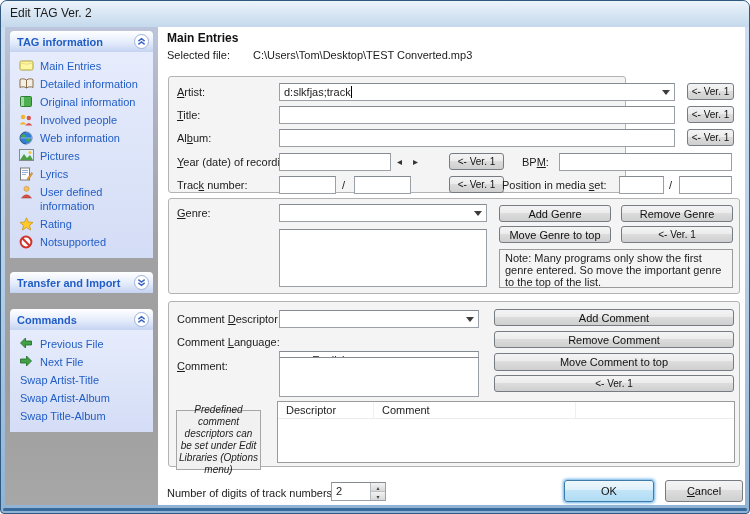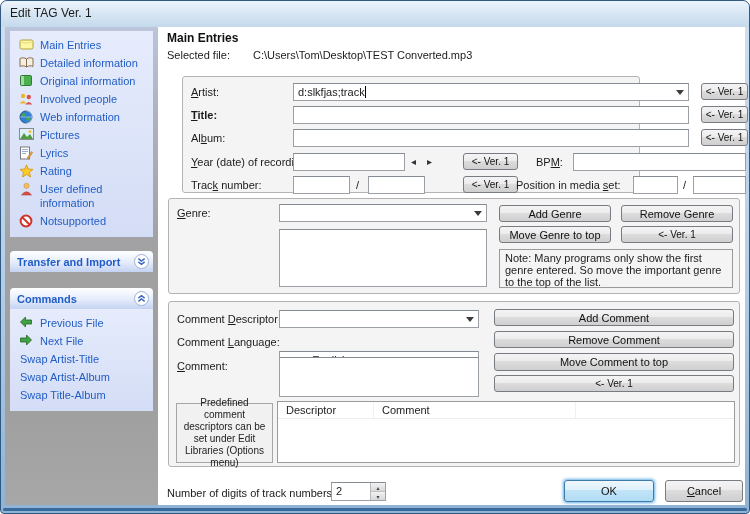--- a/index.html
+++ b/index.html
@@ -105,28 +105,36 @@
     font-size: 6px; color: #444; background: linear-gradient(180deg,#f2f2f2,#d8d8d8); cursor: pointer;
   }
   .spin-btns div:first-child { border-bottom: 1px solid #c0c0c0; }
   .slash { line-height: 18px; }
 </style>
 </head>
 <body>
 
 <div class="window">
   <div class="titlebar">
-    <span>Edit TAG Ver. 1</span>
+    <span>Edit TAG Ver. 2</span>
   </div>
 
   <div class="frame">
 
     <div class="sidebar">
 
       <div class="panel">
+        <div class="panel-header">
+          <span>TAG information</span>
+          <span class="chevron-btn">
+            <svg width="9" height="9" viewBox="0 0 10 10">
+                <path d="M1.5 4.6 L5 1.8 L8.5 4.6 M1.5 8.2 L5 5.4 L8.5 8.2" stroke="#3b63c4" fill="none" stroke-width="1.5"></path>
+              </svg>
+          </span>
+        </div>
         <div class="panel-body">
           <div class="side-item">
             <span class="ic">
                 <svg width="15" height="13" viewBox="0 0 15 13">
                   <rect x="1" y="2" width="13" height="9" rx="1.5" fill="#fdf6a3" stroke="#b0a23c"></rect>
                   <path d="M1.5 4 q6 2.5 12 0" stroke="#e8dc7a" fill="none"></path>
                 </svg>
               </span>
             <span>Main Entries</span>
           </div>
@@ -185,34 +193,34 @@
                 <svg width="14" height="14" viewBox="0 0 14 14">
                   <rect x="1.5" y="1" width="9" height="12" fill="#ffffff" stroke="#7a7a7a"></rect>
                   <path d="M3 3.5h6M3 5.5h6M3 7.5h4" stroke="#9ab0d8" stroke-width="1"></path>
                   <path d="M8 12 L12.5 5.5 L13.7 6.4 L9.4 13 Z" fill="#f0a23c" stroke="#a86f1e" stroke-width="0.5"></path>
                 </svg>
               </span>
             <span>Lyrics</span>
           </div>
           <div class="side-item">
             <span class="ic">
-                <svg width="15" height="14" viewBox="0 0 15 14">
-                  <path d="M7.5 0.8 L9.4 5 L14 5.4 L10.5 8.4 L11.6 13 L7.5 10.5 L3.4 13 L4.5 8.4 L1 5.4 L5.6 5 Z" fill="#ffc928" stroke="#c9941a" stroke-width="0.8"></path>
-                </svg>
-              </span>
-            <span>Rating</span>
-          </div>
-          <div class="side-item">
-            <span class="ic">
                 <svg width="13" height="14" viewBox="0 0 13 14">
                   <circle cx="6.5" cy="3.8" r="2.6" fill="#f2c063" stroke="#c08a2e" stroke-width="0.5"></circle>
                   <path d="M1.5 13 q5 -6.5 10 0 z" fill="#d84f43" stroke="#a33227" stroke-width="0.5"></path>
                 </svg>
               </span>
             <span style="max-width:100px">User defined information</span>
+          </div>
+          <div class="side-item">
+            <span class="ic">
+                <svg width="15" height="14" viewBox="0 0 15 14">
+                  <path d="M7.5 0.8 L9.4 5 L14 5.4 L10.5 8.4 L11.6 13 L7.5 10.5 L3.4 13 L4.5 8.4 L1 5.4 L5.6 5 Z" fill="#ffc928" stroke="#c9941a" stroke-width="0.8"></path>
+                </svg>
+              </span>
+            <span>Rating</span>
           </div>
           <div class="side-item">
             <span class="ic">
                 <svg width="14" height="14" viewBox="0 0 14 14">
                   <circle cx="7" cy="7" r="5.4" fill="#ffffff" stroke="#d0352b" stroke-width="2"></circle>
                   <line x1="3.3" y1="3.3" x2="10.7" y2="10.7" stroke="#d0352b" stroke-width="2"></line>
                 </svg>
               </span>
             <span>Notsupported</span>
           </div>
@@ -272,29 +280,29 @@
         </div>
       </div>
     </div>
 
     <div class="main">
 
       <div class="abs main-title" style="left:9px; top:4px;">Main Entries</div>
       <div class="abs lbl" style="left:9px; top:19px;">Selected file:</div>
       <div class="abs lbl" style="left:95px; top:19px;">C:\Users\Tom\Desktop\TEST Converted.mp3</div>
 
-      <div class="abs groupbox" style="left:10px; top:49px; width:458px; height:117px;margin-left:14px;">
+      <div class="abs groupbox" style="left:10px; top:49px; width:458px; height:117px;">
         <div class="abs lbl" style="left:8px; top:6px;"><u>A</u>rtist:</div>
         <div class="abs combo" style="left:110px; top:6px; width:396px;">
           <span>d:slkfjas;track</span><span class="caret"></span>
           <span class="arrow"></span>
         </div>
         <button class="btn btn-sm abs" style="left:518px; top:6px; width:47px; height:17px;">&lt;- Ver. 1</button>
 
-        <div class="abs lbl" style="left:8px; top:29px;font-weight:bold;"><u>T</u>itle:</div>
+        <div class="abs lbl" style="left:8px; top:29px;"><u>T</u>itle:</div>
         <div class="abs" style="left:110px; top:29px; width:396px;"><input class="inp" value="" style=""></div>
         <button class="btn btn-sm abs" style="left:518px; top:29px; width:47px; height:17px;">&lt;- Ver. 1</button>
 
         <div class="abs lbl" style="left:8px; top:52px;">Al<u>b</u>um:</div>
         <div class="abs" style="left:110px; top:52px; width:396px;"><input class="inp" value="" style=""></div>
         <button class="btn btn-sm abs" style="left:518px; top:52px; width:47px; height:17px;">&lt;- Ver. 1</button>
 
         <div class="abs lbl" style="left:8px; top:76px;"><u>Y</u>ear (date) of recording:</div>
         <div class="abs" style="left:110px; top:76px; width:112px;"><input class="inp" value="" style=""></div>
         <span class="abs flat-arrow" style="left:228px; top:76px;">◂</span>
@@ -340,21 +348,21 @@
           <span class="arrow"></span>
         </div>
         <div class="abs lbl" style="left:8px; top:55px;"><u>C</u>omment:</div>
         <textarea class="abs txtarea" style="left: 110px; top: 55px; width: 200px; height: 40px;" value=""></textarea>
 
         <button class="btn abs" style="left:325px; top:7px; width:240px; height:17px;">Add Comment</button>
         <button class="btn abs" style="left:325px; top:29px; width:240px; height:17px;">Remove Comment</button>
         <button class="btn abs" style="left:325px; top:51px; width:240px; height:18px;">Move Comment to top</button>
         <button class="btn btn-sm abs" style="left:325px; top:73px; width:240px; height:17px;">&lt;- Ver. 1</button>
 
-        <div class="abs predef" style="left:7px; top:101px; width:97px; height:60px;">Predefined comment descriptors can be set under Edit Libraries (Options menu)</div>
+        <div class="abs predef" style="left:7px; top:108px; width:85px; height:60px;font-style:italic;">Predefined comment descriptors can be set under Edit Libraries (Options menu)</div>
 
         <div class="abs tablebox" style="left:108px; top:99px; width:458px; height:62px;">
           <div class="thead">
             <div class="th" style="width:96px;">Descriptor</div>
             <div class="th" style="width:202px;">Comment</div>
             <div class="th" style="flex:1; border-right:none;"></div>
           </div>
         </div>
       </div>
 

